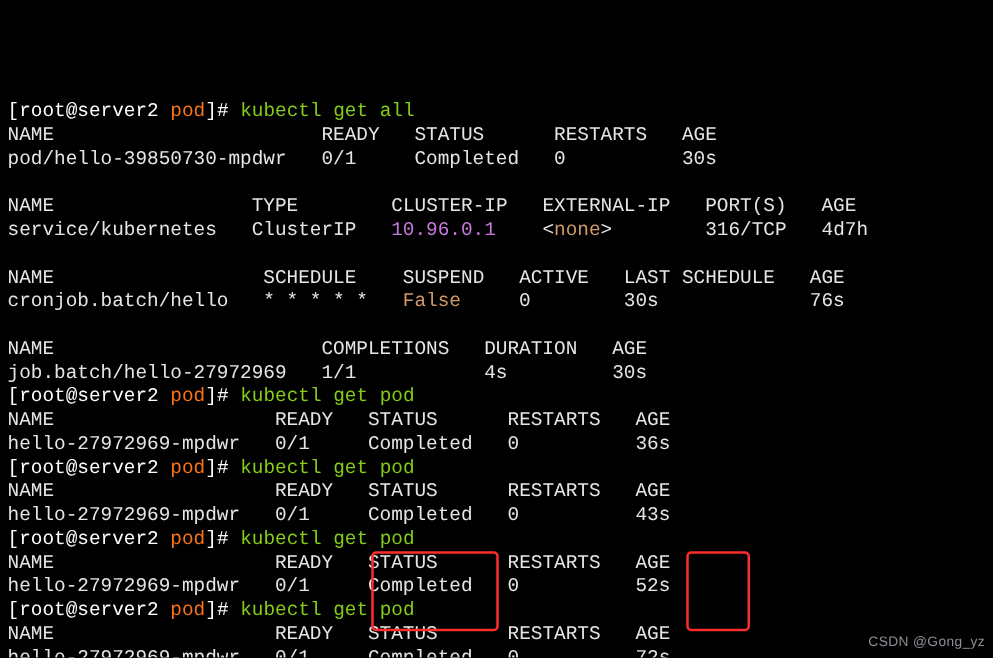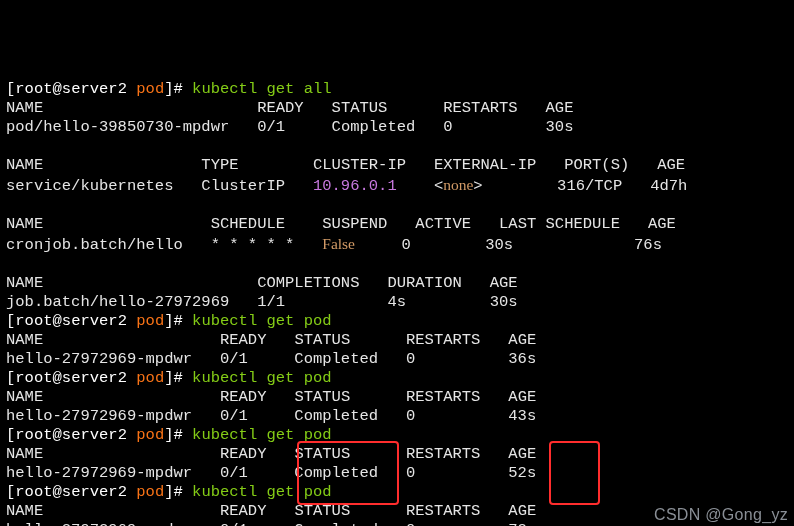--- a/index.html
+++ b/index.html
@@ -16,32 +16,32 @@
     white-space: pre;
     overflow: hidden;
     position: relative;
   }
   .lb { color: #ffffff; }     
   .usr { color: #ffffff; }    
   .dir { color: #f97316; }    
   .cmd { color: #84cc16; }    
   .txt { color: #e5e5e5; }
   .m  { color: #c678dd; }     
-  .org{ color: #d19a66; font-family: Liberation Serif, serif; }
+  .org{ color: #d19a66; }
   .box {
     position: absolute;
     border: 2px solid #ff2d2d;
     border-radius: 4px;
     pointer-events: none;
   }
   .watermark {
     position: absolute;
     right: 6px;
     bottom: 2px;
-    font-size: 16px;
+    font-size: 11px;
     color: #8a8f96;
     font-family: sans-serif;
     letter-spacing: 0.3px;
   }
 </style>
 </head>
 <body>
 
 
 

